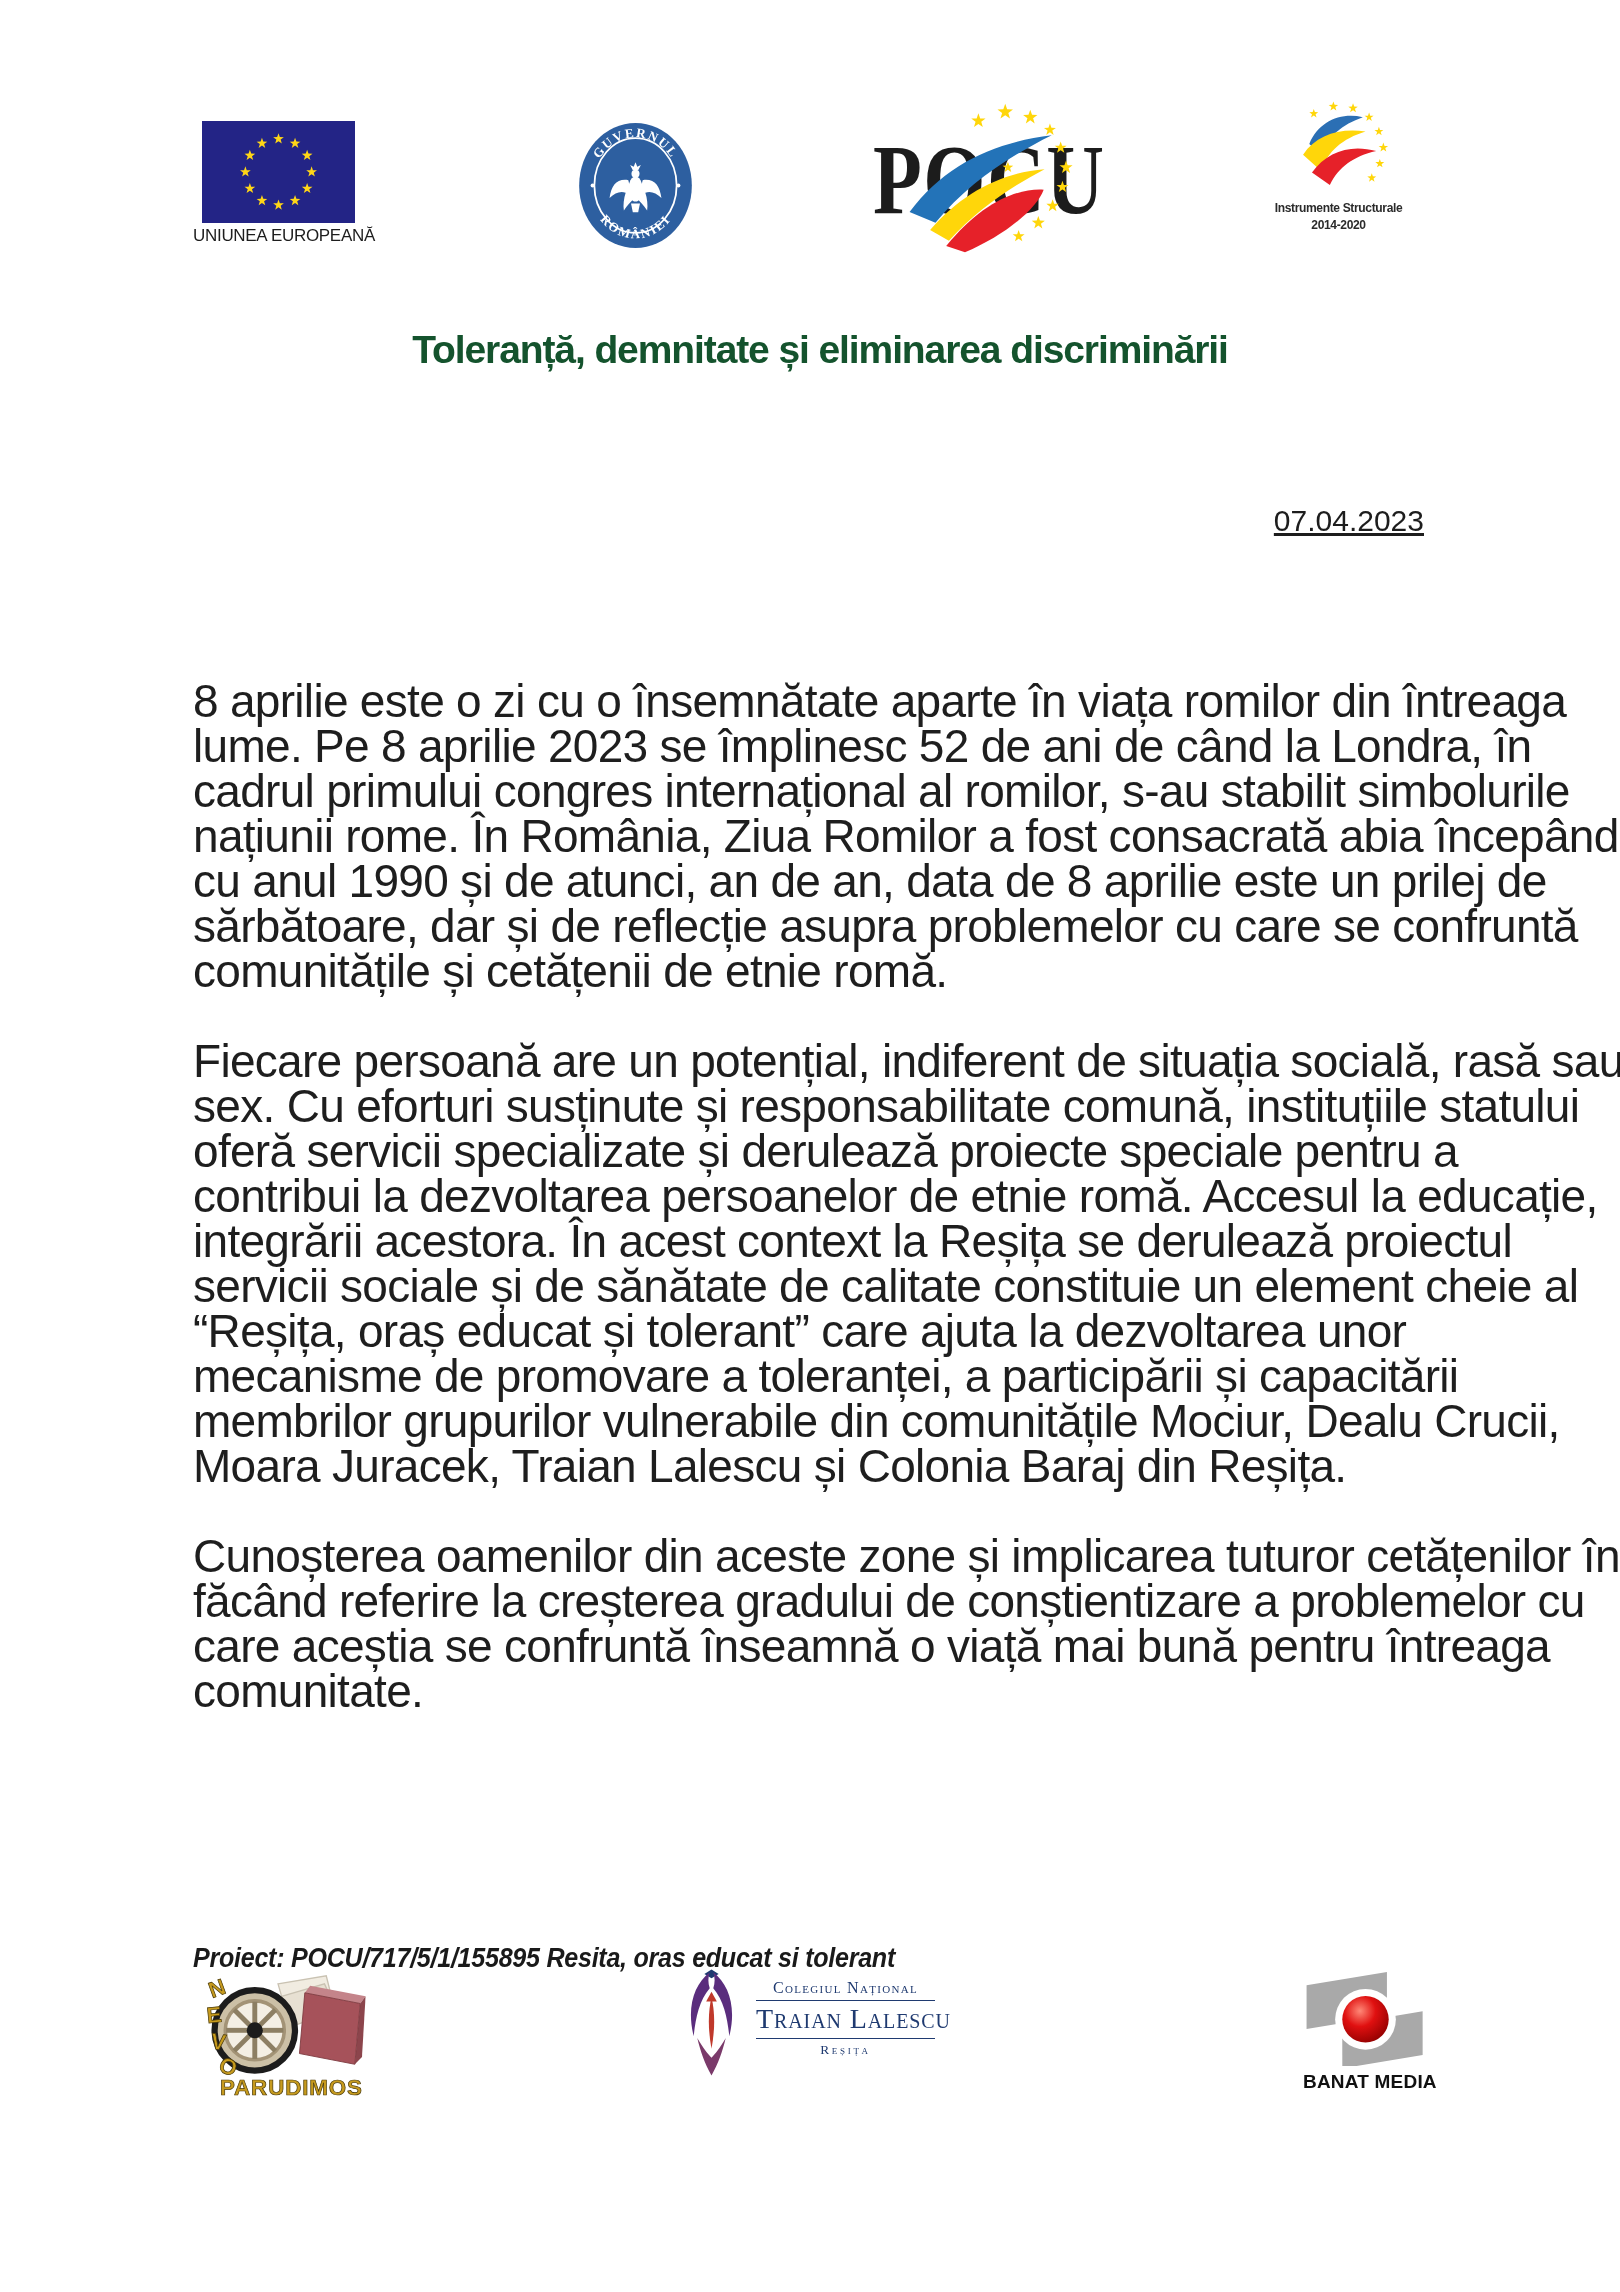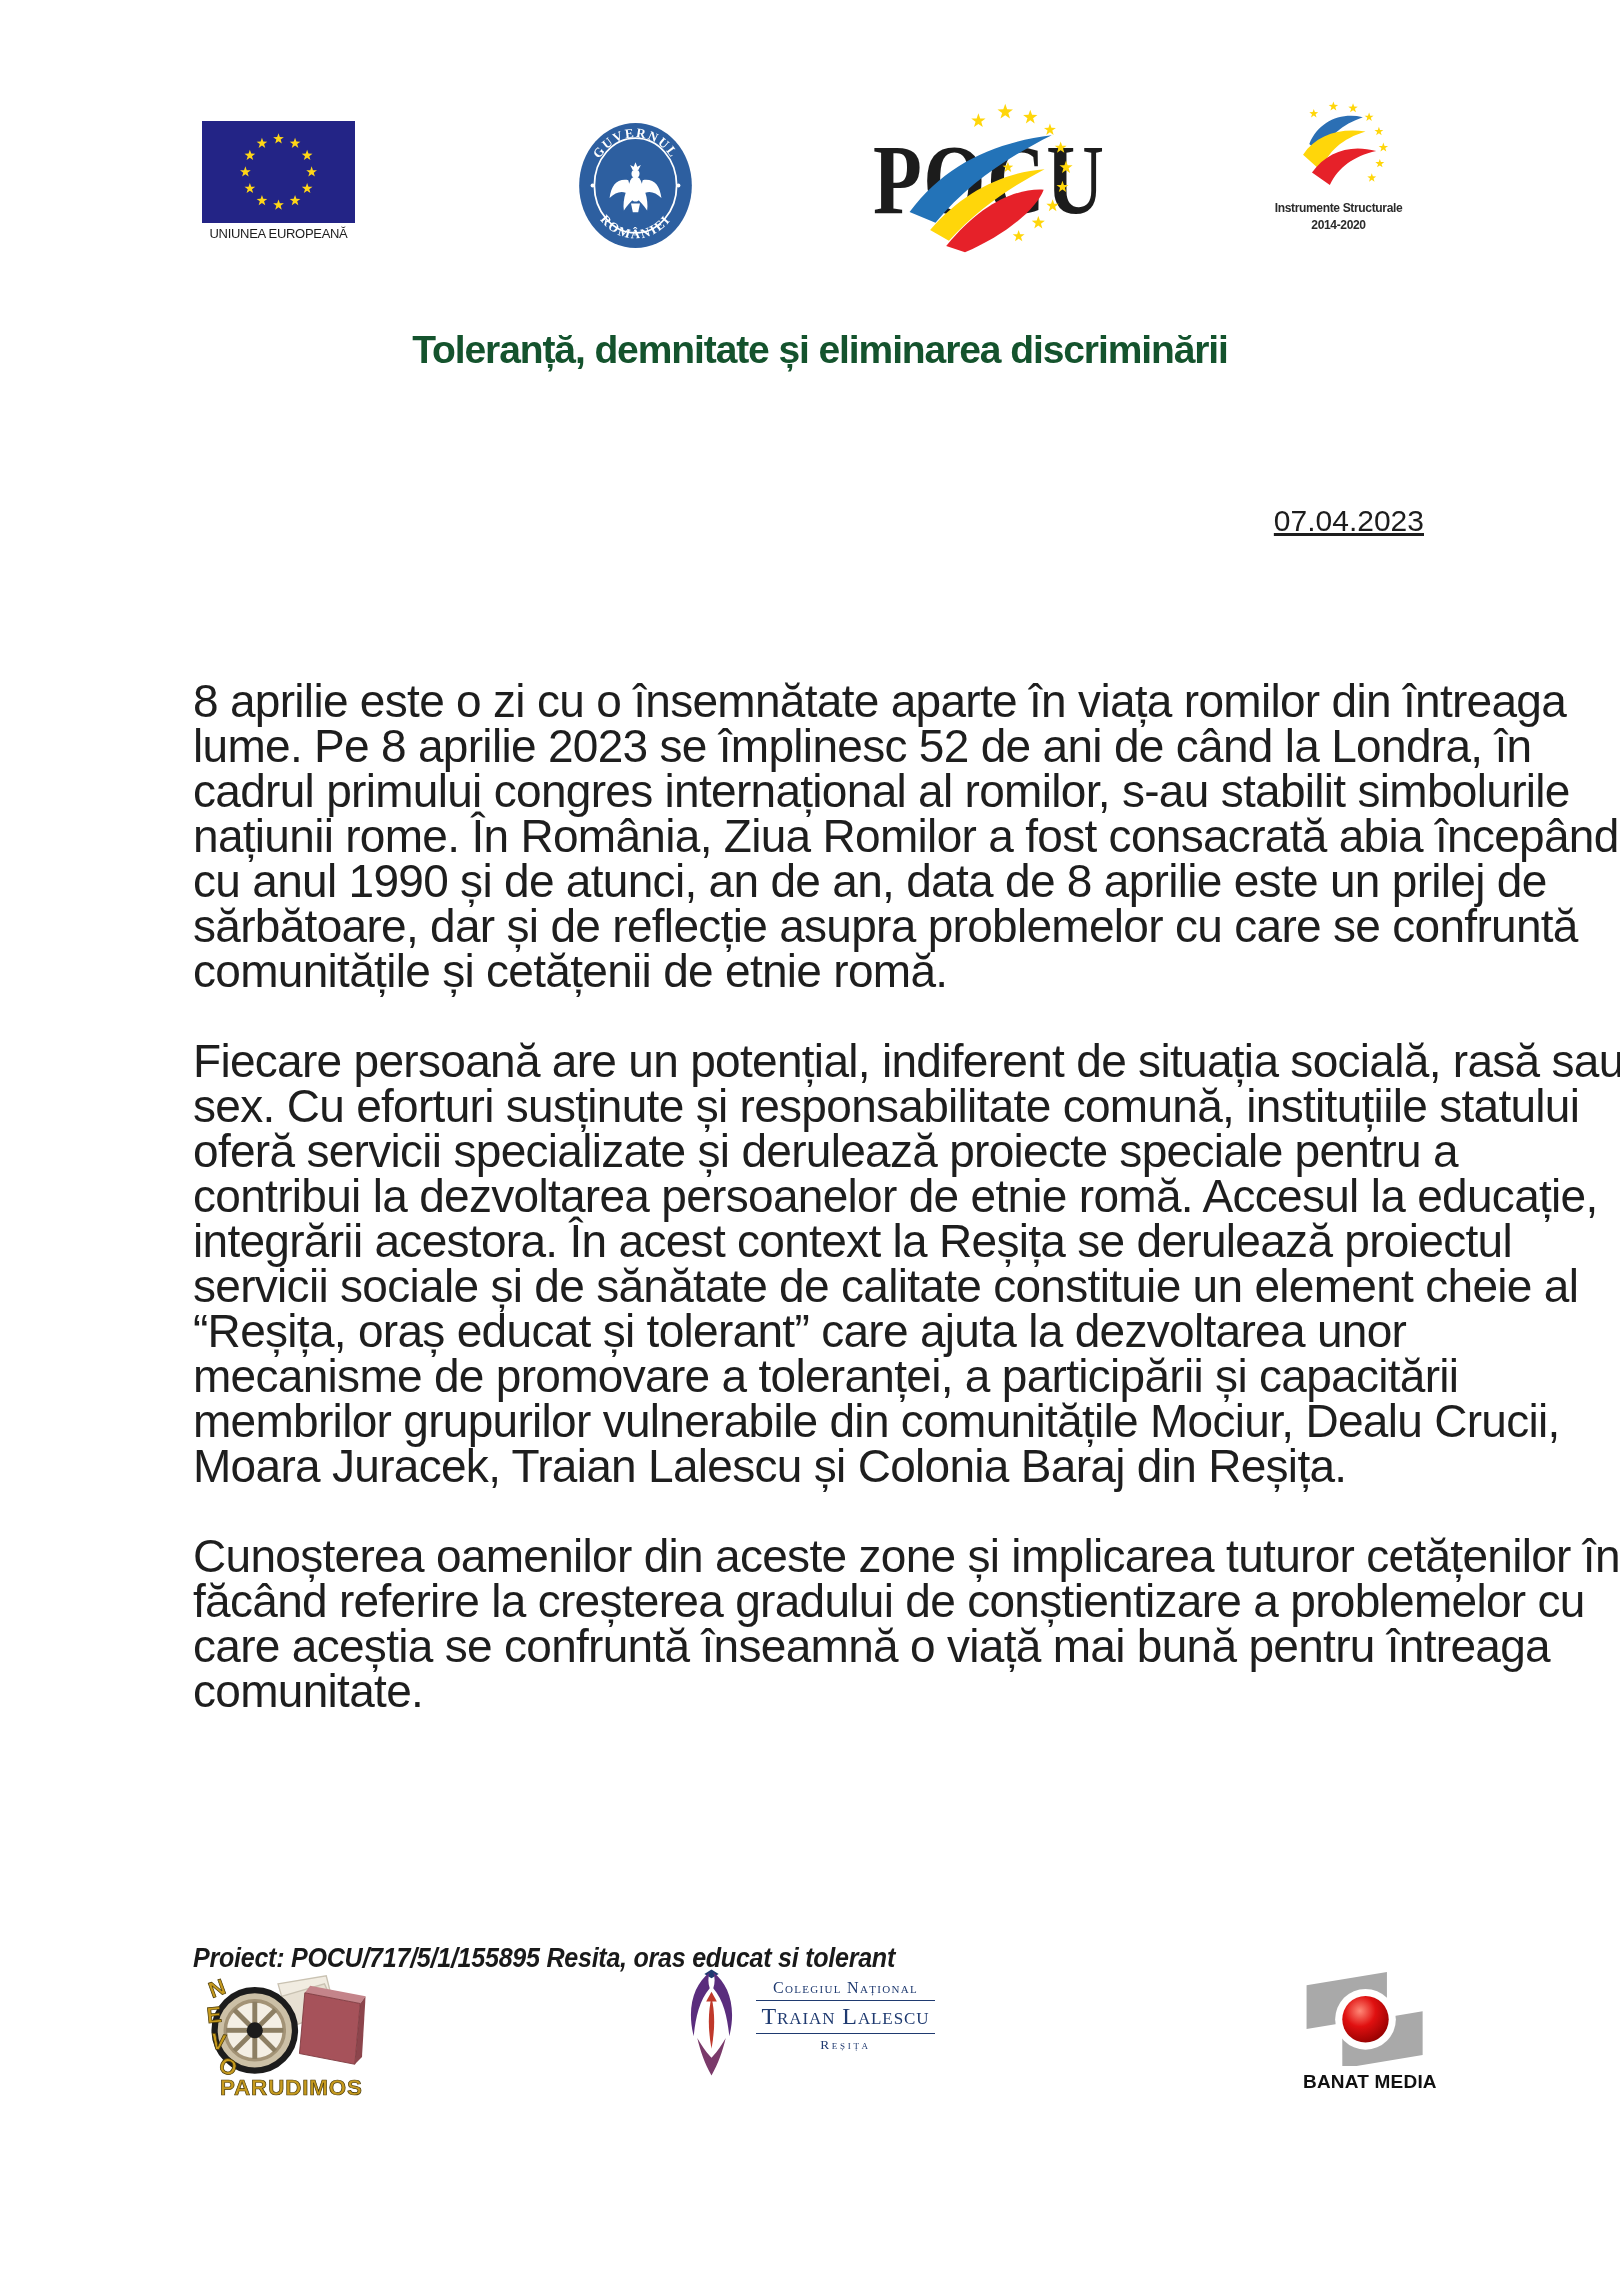--- a/index.html
+++ b/index.html
@@ -2,21 +2,21 @@
 <html style="font-size:14.3px"><head>
 <meta charset="utf-8">
 <style>
   html,body{margin:0;padding:0;background:#ffffff;}
   .page{position:relative;width:1620px;height:2293px;background:#ffffff;overflow:hidden;
         font-family:"Liberation Sans",sans-serif;color:#1d1d1d;}
 
   
   .eu-logo{position:absolute;left:202px;top:121px;width:153px;}
   .eu-flag{display:block;}
-  .eu-label{width:171px;margin-left:-9px;text-align:center;font-size:13px;letter-spacing:-0.3px;
+  .eu-label{width:171px;margin-left:-9px;text-align:center;font-size:17px;letter-spacing:-0.3px;
             color:#1d1d1d;margin-top:2.7px;white-space:nowrap;}
   .gov-seal{position:absolute;left:578px;top:122px;}
   .pocu{position:absolute;left:860px;top:103px;width:269px;height:152px;}
   .pocu-text{position:absolute;left:12.5px;top:32px;font-family:"Liberation Serif",serif;
              font-weight:bold;font-size:100px;line-height:90px;color:#1c1c1c;letter-spacing:1.8px;
              transform:scaleX(0.8);transform-origin:left top;}
   .pocu-swoosh{position:absolute;left:0;top:0;}
   .instr{position:absolute;left:1267px;top:99px;width:143px;text-align:center;}
   .instr-text{font-size:13.4px;font-weight:bold;letter-spacing:-0.4px;color:#2b2b2b;line-height:17px;
               transform:scaleX(0.9);transform-origin:center top;white-space:nowrap;}
@@ -34,21 +34,21 @@
   
   .project{position:absolute;left:193px;top:1943px;font-size:27px;font-weight:bold;font-style:italic;
            letter-spacing:-0.3px;color:#1a1a1a;transform:scaleX(0.93);transform-origin:left top;white-space:nowrap;}
   .nevo{position:absolute;left:199px;top:1966px;}
   .lalescu{position:absolute;left:683px;top:1963px;width:269px;}
   .lalescu-emblem{position:absolute;left:0;top:0;}
   .lalescu-textblock{position:absolute;left:73px;top:16px;width:179px;text-align:center;
                      font-family:"Liberation Serif",serif;color:#1f3a70;}
   .lalescu-l1{font-variant:small-caps;font-size:16px;letter-spacing:1.3px;white-space:nowrap;}
   .lalescu-rule{border-top:1.8px solid #1f3a70;margin:2.7px 0;}
-  .lalescu-l2{font-variant:small-caps;font-size:24px;letter-spacing:0.9px;white-space:nowrap;}
+  .lalescu-l2{font-variant:small-caps;font-size:28px;letter-spacing:0.9px;white-space:nowrap;}
   .lalescu-l3{font-variant:small-caps;font-size:13.4px;letter-spacing:2.7px;}
   .banat{position:absolute;left:1303px;top:1969px;width:125px;text-align:right;}
   .banat-label{font-size:19px;font-weight:bold;color:#111;letter-spacing:0.2px;margin-top:1.8px;white-space:nowrap;}
 </style>
 </head>
 <body>
 
 <div class="page">
 
   <div class="eu-logo">

